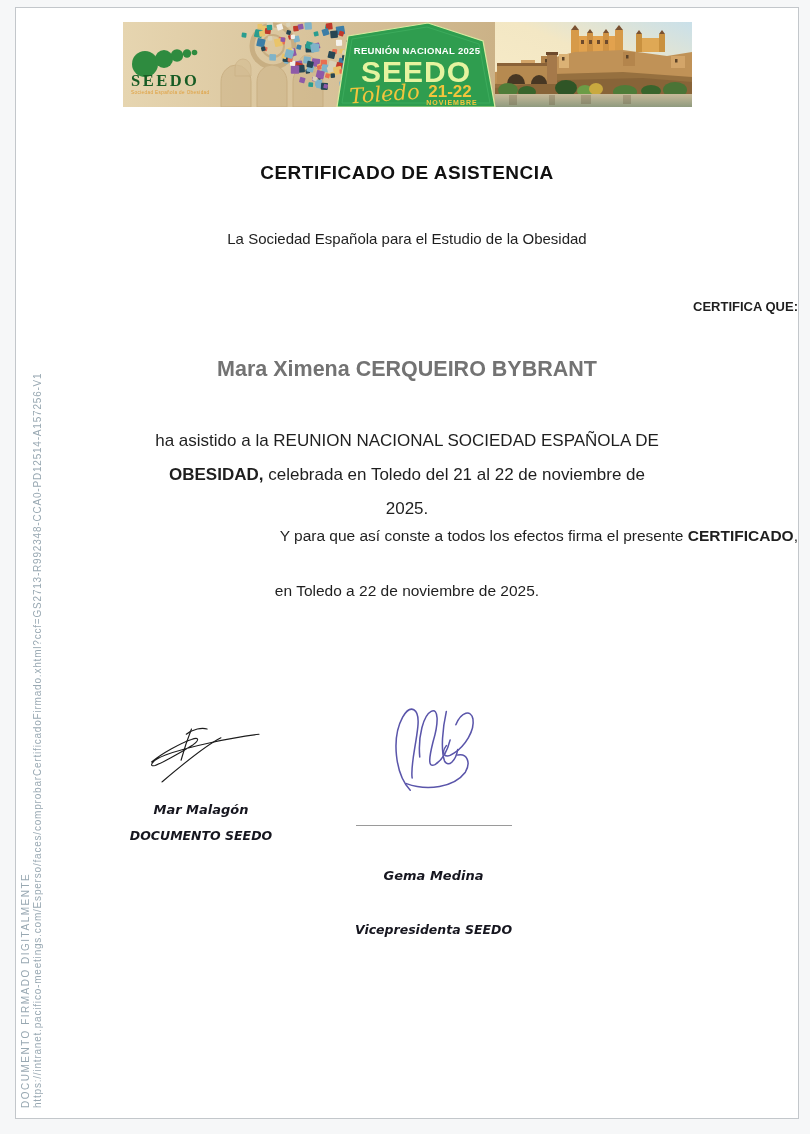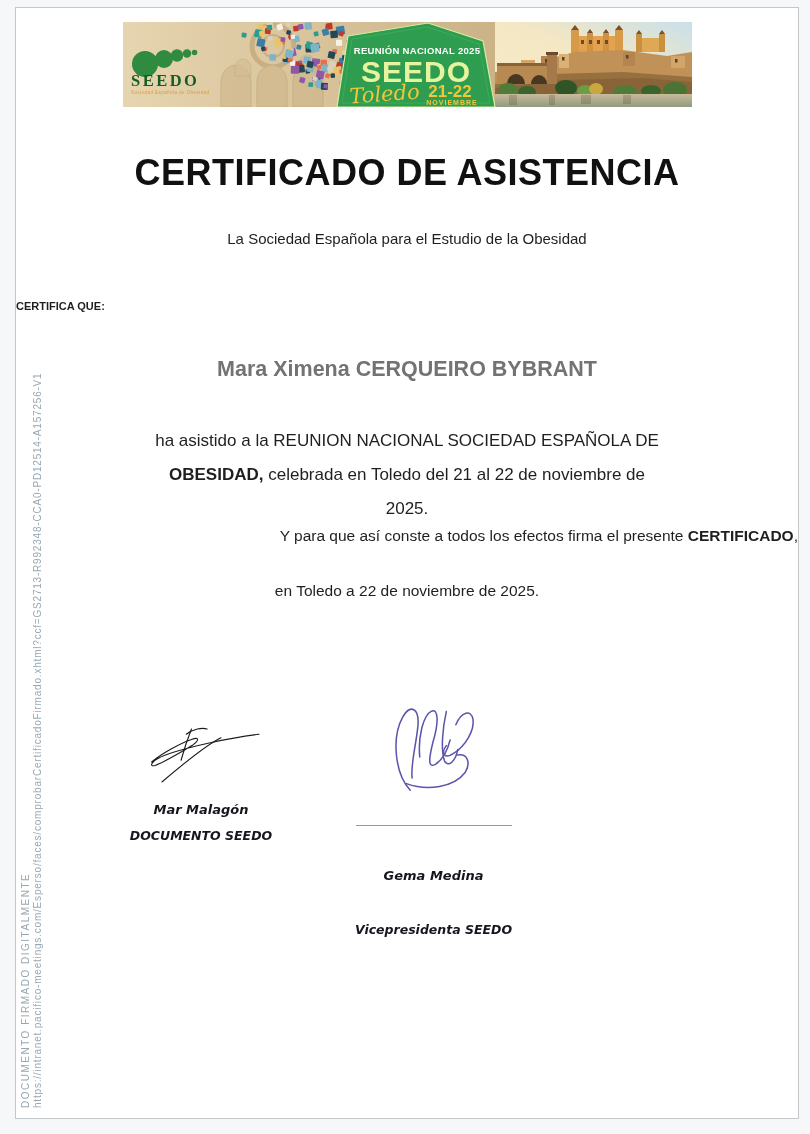--- a/index.html
+++ b/index.html
@@ -12,24 +12,24 @@
   }
   .page{
     position:absolute;left:15px;top:7px;width:784px;height:1112px;
     background:#ffffff;border:1px solid #c3c7cb;box-sizing:border-box;
     overflow:hidden;
   }
   .banner{width:569px;height:85px;margin:14px auto 0;}
   .banner svg{display:block;}
   h1.cert-title{
     margin:50px 0 0;text-align:center;
-    font-size:36px;line-height:32px;font-weight:bold;letter-spacing:.5px;color:#111;
+    font-size:19px;line-height:32px;font-weight:bold;letter-spacing:.5px;color:#111;
   }
   .issuer{margin:40px 0 14px;text-align:center;font-size:15px;line-height:19px;}
-  .certifies{margin:49px 0 0;text-align:left;font-size:11px;line-height:19px;font-weight:bold;}
+  .certifies{margin:49px 0 0;text-align:right;font-size:13px;line-height:19px;font-weight:bold;}
   .attendee{margin:40px 0 0;text-align:center;font-size:21.5px;line-height:26px;font-weight:bold;color:#737373;}
   .statement{
     margin:42px auto 0;max-width:505px;text-align:center;
     font-size:17px;line-height:34px;
   }
   .closing{margin:0 0 0;text-align:right;font-size:15.5px;line-height:19px;}
   .dateline{margin:36px 0 0;text-align:center;font-size:15.5px;line-height:19px;}
   .signatures{
     margin-top:93px;display:grid;grid-template-columns:230px 235px 210px;
     padding-left:70px;

